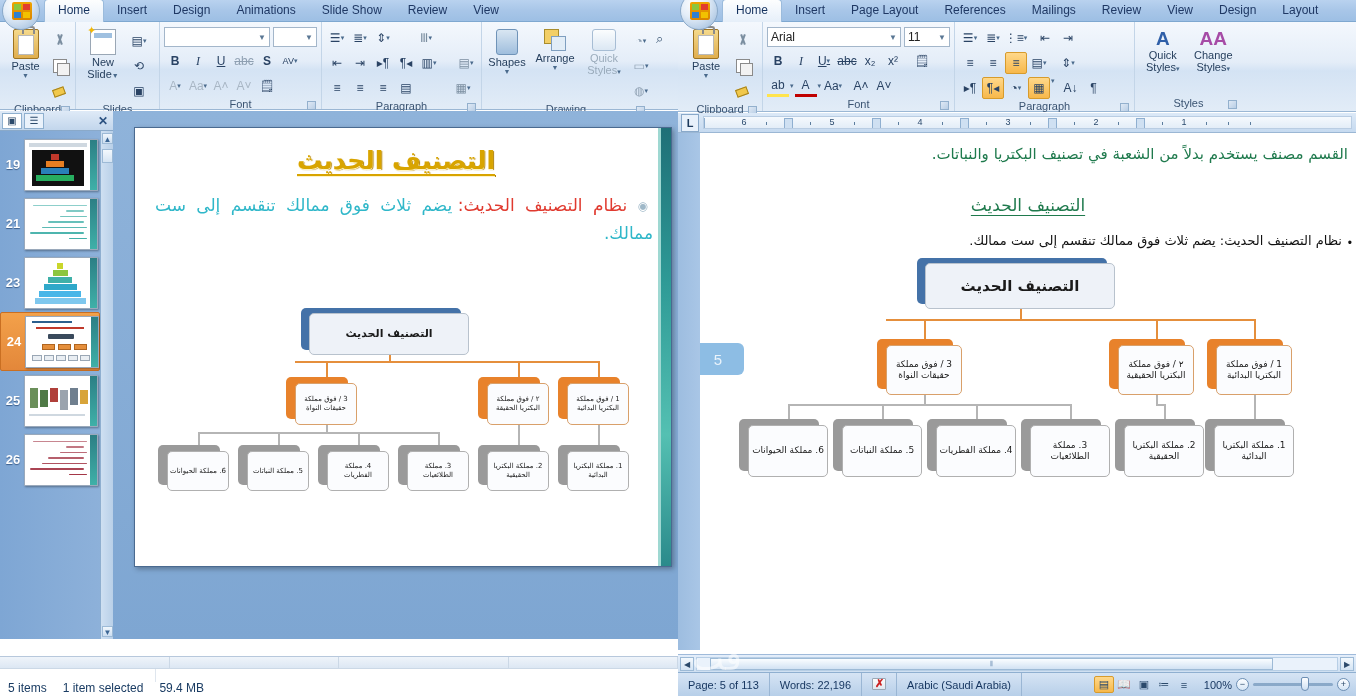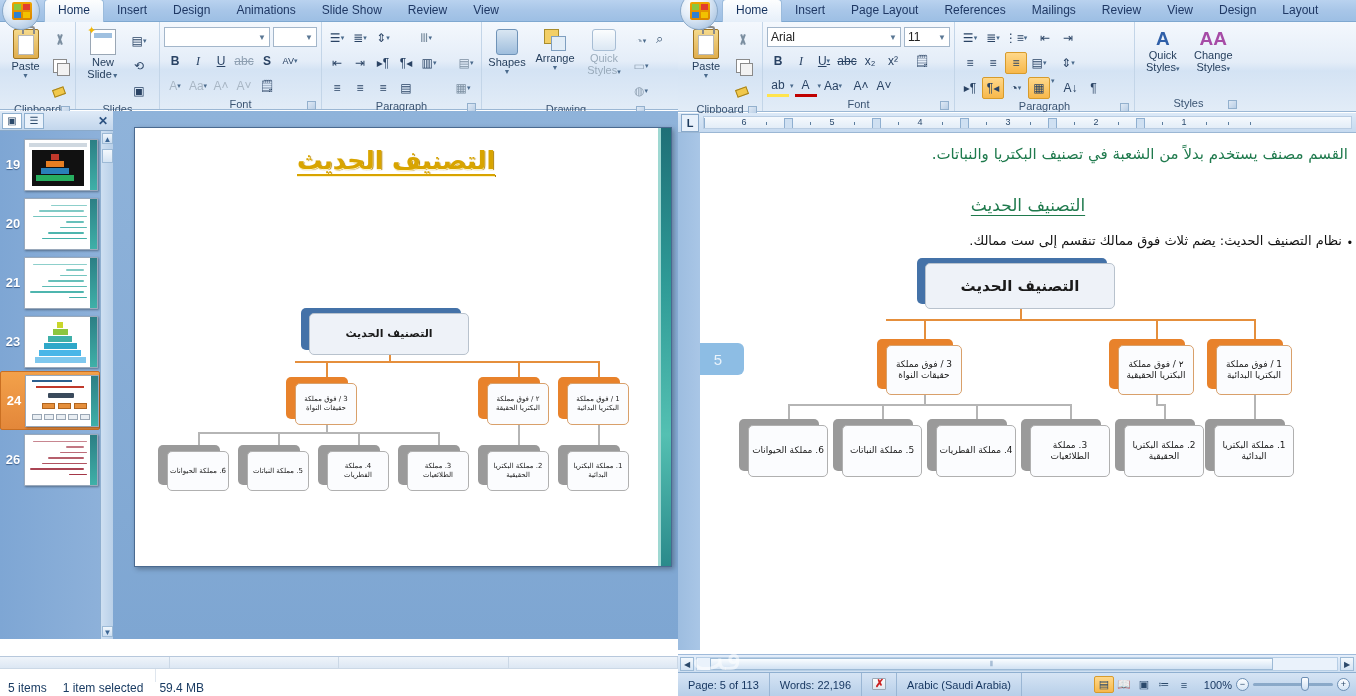--- a/index.html
+++ b/index.html
@@ -361,33 +361,20 @@
               <div class="teal"></div>
               <div style="position:absolute;left:4px;top:3px;width:58px;height:4px;background:#cfd8e0"></div>
               <div style="position:absolute;left:7px;top:10px;width:52px;height:36px;background:#111"></div>
               <div style="position:absolute;left:26px;top:14px;width:8px;height:6px;background:#c0392b"></div>
               <div style="position:absolute;left:21px;top:21px;width:18px;height:6px;background:#e67e22"></div>
               <div style="position:absolute;left:16px;top:28px;width:28px;height:6px;background:#2980b9"></div>
               <div style="position:absolute;left:11px;top:35px;width:38px;height:6px;background:#27ae60"></div>
             </div>
           </div>
           <div class="thumbrow">
-            <div class="thumbnum">20</div>
-            <div class="thumbimg">
-              <div class="teal"></div>
-              <div class="tl" style="right:10px;top:6px;width:36px;background:#2fa8a0;opacity:0.55"></div>
-              <div class="tl" style="right:13px;top:11.5px;width:45px;background:#2fa8a0;opacity:0.6100000000000001"></div>
-              <div class="tl" style="right:10px;top:17px;width:54px;background:#2fa8a0;opacity:0.67"></div>
-              <div class="tl" style="right:13px;top:22.5px;width:18px;background:#2fa8a0;opacity:0.73"></div>
-              <div class="tl" style="right:10px;top:28px;width:27px;background:#2fa8a0;opacity:0.79"></div>
-              <div class="tl" style="right:13px;top:33.5px;width:36px;background:#2fa8a0;opacity:0.8500000000000001"></div>
-              <div class="tl" style="right:10px;top:39px;width:45px;background:#2fa8a0;opacity:0.91"></div>
-            </div>
-          </div>
-          <div class="thumbrow">
             <div class="thumbnum">21</div>
             <div class="thumbimg">
               <div class="teal"></div>
               <div class="tl" style="right:10px;top:6px;width:54px;background:#2fa8a0;opacity:0.55"></div>
               <div class="tl" style="right:13px;top:11.5px;width:18px;background:#2fa8a0;opacity:0.6100000000000001"></div>
               <div class="tl" style="right:10px;top:17px;width:27px;background:#2fa8a0;opacity:0.67"></div>
               <div class="tl" style="right:13px;top:22.5px;width:36px;background:#2fa8a0;opacity:0.73"></div>
               <div class="tl" style="right:10px;top:28px;width:45px;background:#2fa8a0;opacity:0.79"></div>
               <div class="tl" style="right:13px;top:33.5px;width:54px;background:#2fa8a0;opacity:0.8500000000000001"></div>
               <div class="tl" style="right:10px;top:39px;width:18px;background:#2fa8a0;opacity:0.91"></div>
@@ -416,20 +403,33 @@
               <div style="position:absolute;left:32px;top:27px;width:13px;height:6px;background:#e58f3c;border:1px solid #b06520"></div>
               <div style="position:absolute;left:48px;top:27px;width:13px;height:6px;background:#e58f3c;border:1px solid #b06520"></div>
               <div style="position:absolute;left:6px;top:38px;width:10px;height:6px;background:#e9eef3;border:1px solid #9aa7b5"></div>
               <div style="position:absolute;left:18px;top:38px;width:10px;height:6px;background:#e9eef3;border:1px solid #9aa7b5"></div>
               <div style="position:absolute;left:30px;top:38px;width:10px;height:6px;background:#e9eef3;border:1px solid #9aa7b5"></div>
               <div style="position:absolute;left:42px;top:38px;width:10px;height:6px;background:#e9eef3;border:1px solid #9aa7b5"></div>
               <div style="position:absolute;left:54px;top:38px;width:10px;height:6px;background:#e9eef3;border:1px solid #9aa7b5"></div>
             </div>
           </div>
           <div class="thumbrow">
+            <div class="thumbnum">25</div>
+            <div class="thumbimg">
+              <div class="teal"></div>
+              <div style="position:absolute;left:5px;top:12px;width:8px;height:20px;background:#6b8f5a"></div>
+              <div style="position:absolute;left:15px;top:14px;width:8px;height:17px;background:#4f7a46"></div>
+              <div style="position:absolute;left:25px;top:12px;width:8px;height:14px;background:#b0403a"></div>
+              <div style="position:absolute;left:35px;top:14px;width:8px;height:20px;background:#9aa3ad"></div>
+              <div style="position:absolute;left:45px;top:12px;width:8px;height:17px;background:#6f7f8f"></div>
+              <div style="position:absolute;left:55px;top:14px;width:8px;height:14px;background:#d8a43a"></div>
+              <div style="position:absolute;left:4px;top:38px;width:56px;height:2px;background:#cfd8e0"></div>
+            </div>
+          </div>
+          <div class="thumbrow">
             <div class="thumbnum">26</div>
             <div class="thumbimg">
               <div class="teal"></div>
               <div class="tl" style="right:10px;top:6px;width:54px;background:#9b2335;opacity:0.55"></div>
               <div class="tl" style="right:13px;top:11.5px;width:18px;background:#9b2335;opacity:0.6100000000000001"></div>
               <div class="tl" style="right:10px;top:17px;width:27px;background:#9b2335;opacity:0.67"></div>
               <div class="tl" style="right:13px;top:22.5px;width:36px;background:#9b2335;opacity:0.73"></div>
               <div class="tl" style="right:10px;top:28px;width:45px;background:#9b2335;opacity:0.79"></div>
               <div class="tl" style="right:13px;top:33.5px;width:54px;background:#9b2335;opacity:0.8500000000000001"></div>
               <div class="tl" style="right:10px;top:39px;width:18px;background:#9b2335;opacity:0.91"></div>
@@ -443,20 +443,24 @@
       </div>
     </div>
 
     <div class="slidearea">
       <div class="slide">
         <div class="edge"></div>
         <div class="edge2"></div>
 
         <div class="slide-title">التصنيف الحديث</div>
 
+        <div class="slide-bullet">
+          <span class="mark">◉</span>
+          <span class="red">نظام التصنيف الحديث:</span><span class="cyan"> يضم ثلاث فوق ممالك تنقسم إلى ست ممالك.</span>
+        </div>
 
         <div class="diagram" id="ppt-diagram" style="left:0;top:185px;width:524px;height:150px">
             <div class="shadow" style="left:166px;top:-5px;width:160px;height:42px;background:#4472a8;"></div>
             <div class="node" style="left:174px;top:0px;width:160px;height:42px;font-size:11px;font-weight:bold;background:#eef2f8;border-color:#b8c2cd;">التصنيف الحديث</div>
             <div class="conn" style="left:160px;top:48px;width:303px;height:1.5px;"></div>
             <div class="conn" style="left:254px;top:42px;width:1.5px;height:6px;"></div>
             <div class="conn" style="left:463px;top:48px;width:1.5px;height:22px;"></div>
             <div class="shadow" style="left:423px;top:64px;width:62px;height:42px;background:#e8822b;"></div>
             <div class="node" style="left:432px;top:70px;width:62px;height:42px;font-size:7px;border-color:#d9a06a;padding:2px;">1 / فوق مملكة البكتريا البدائية</div>
             <div class="conn" style="left:383px;top:48px;width:1.5px;height:22px;"></div>

